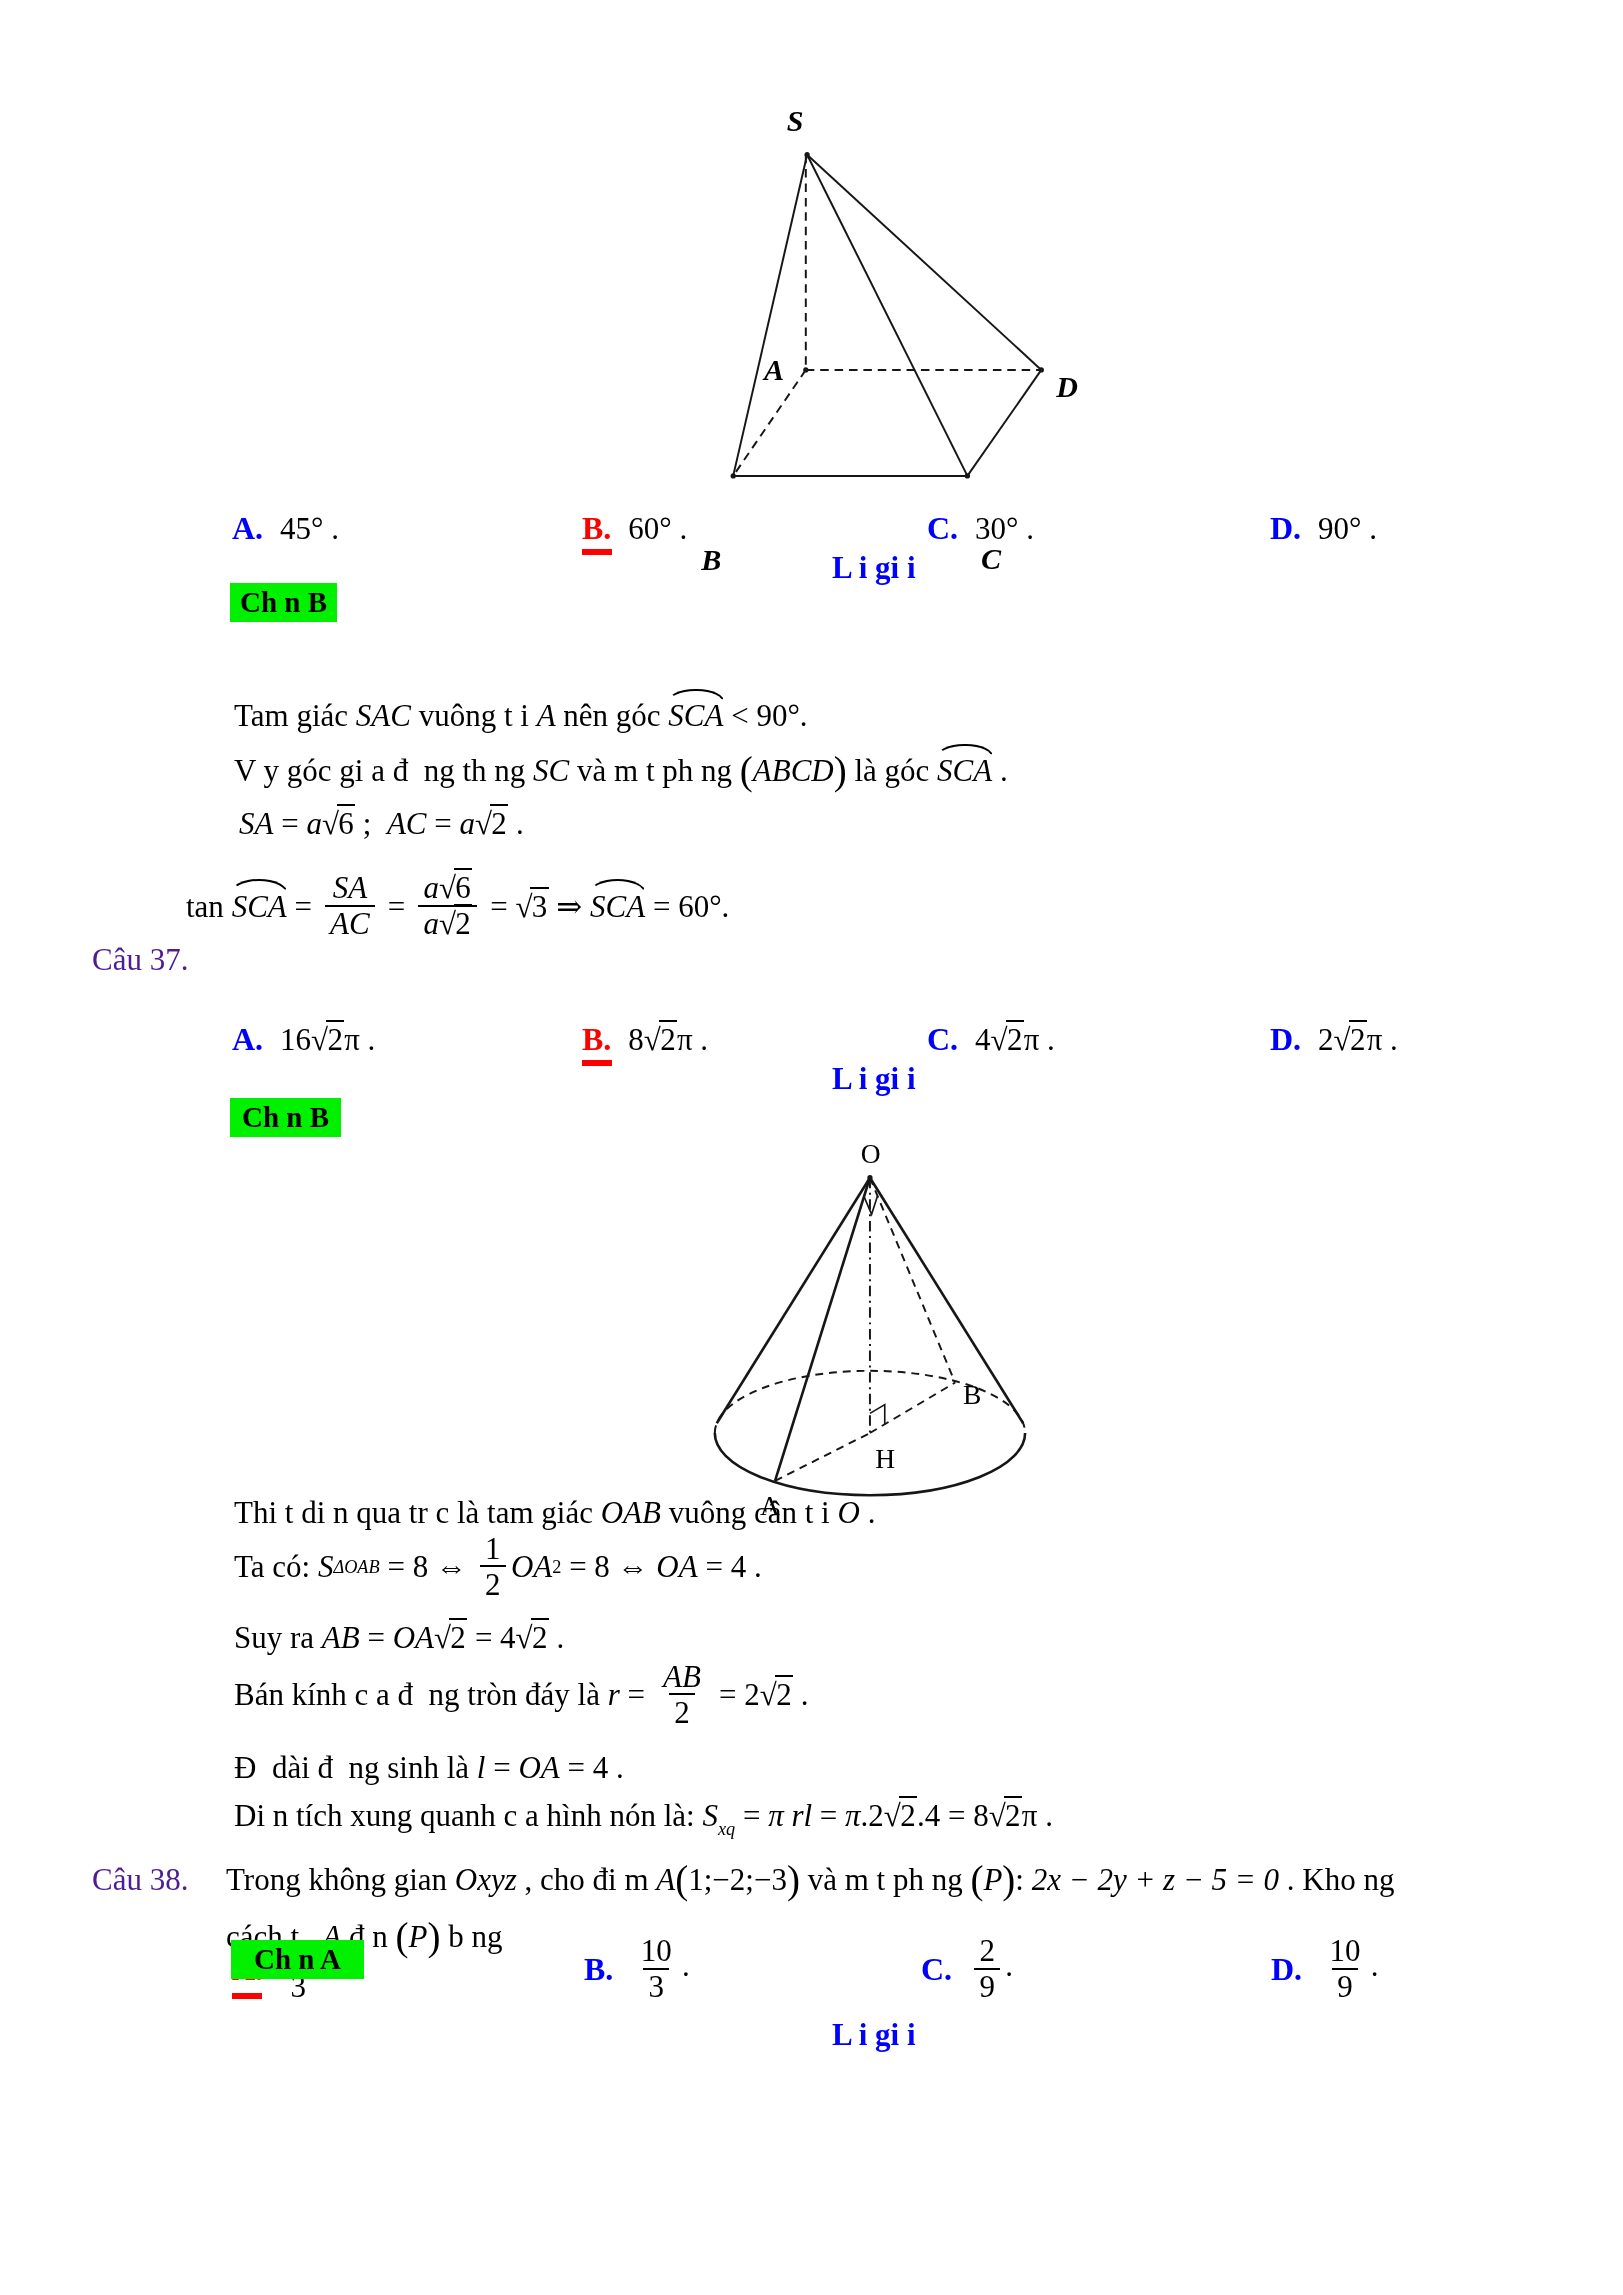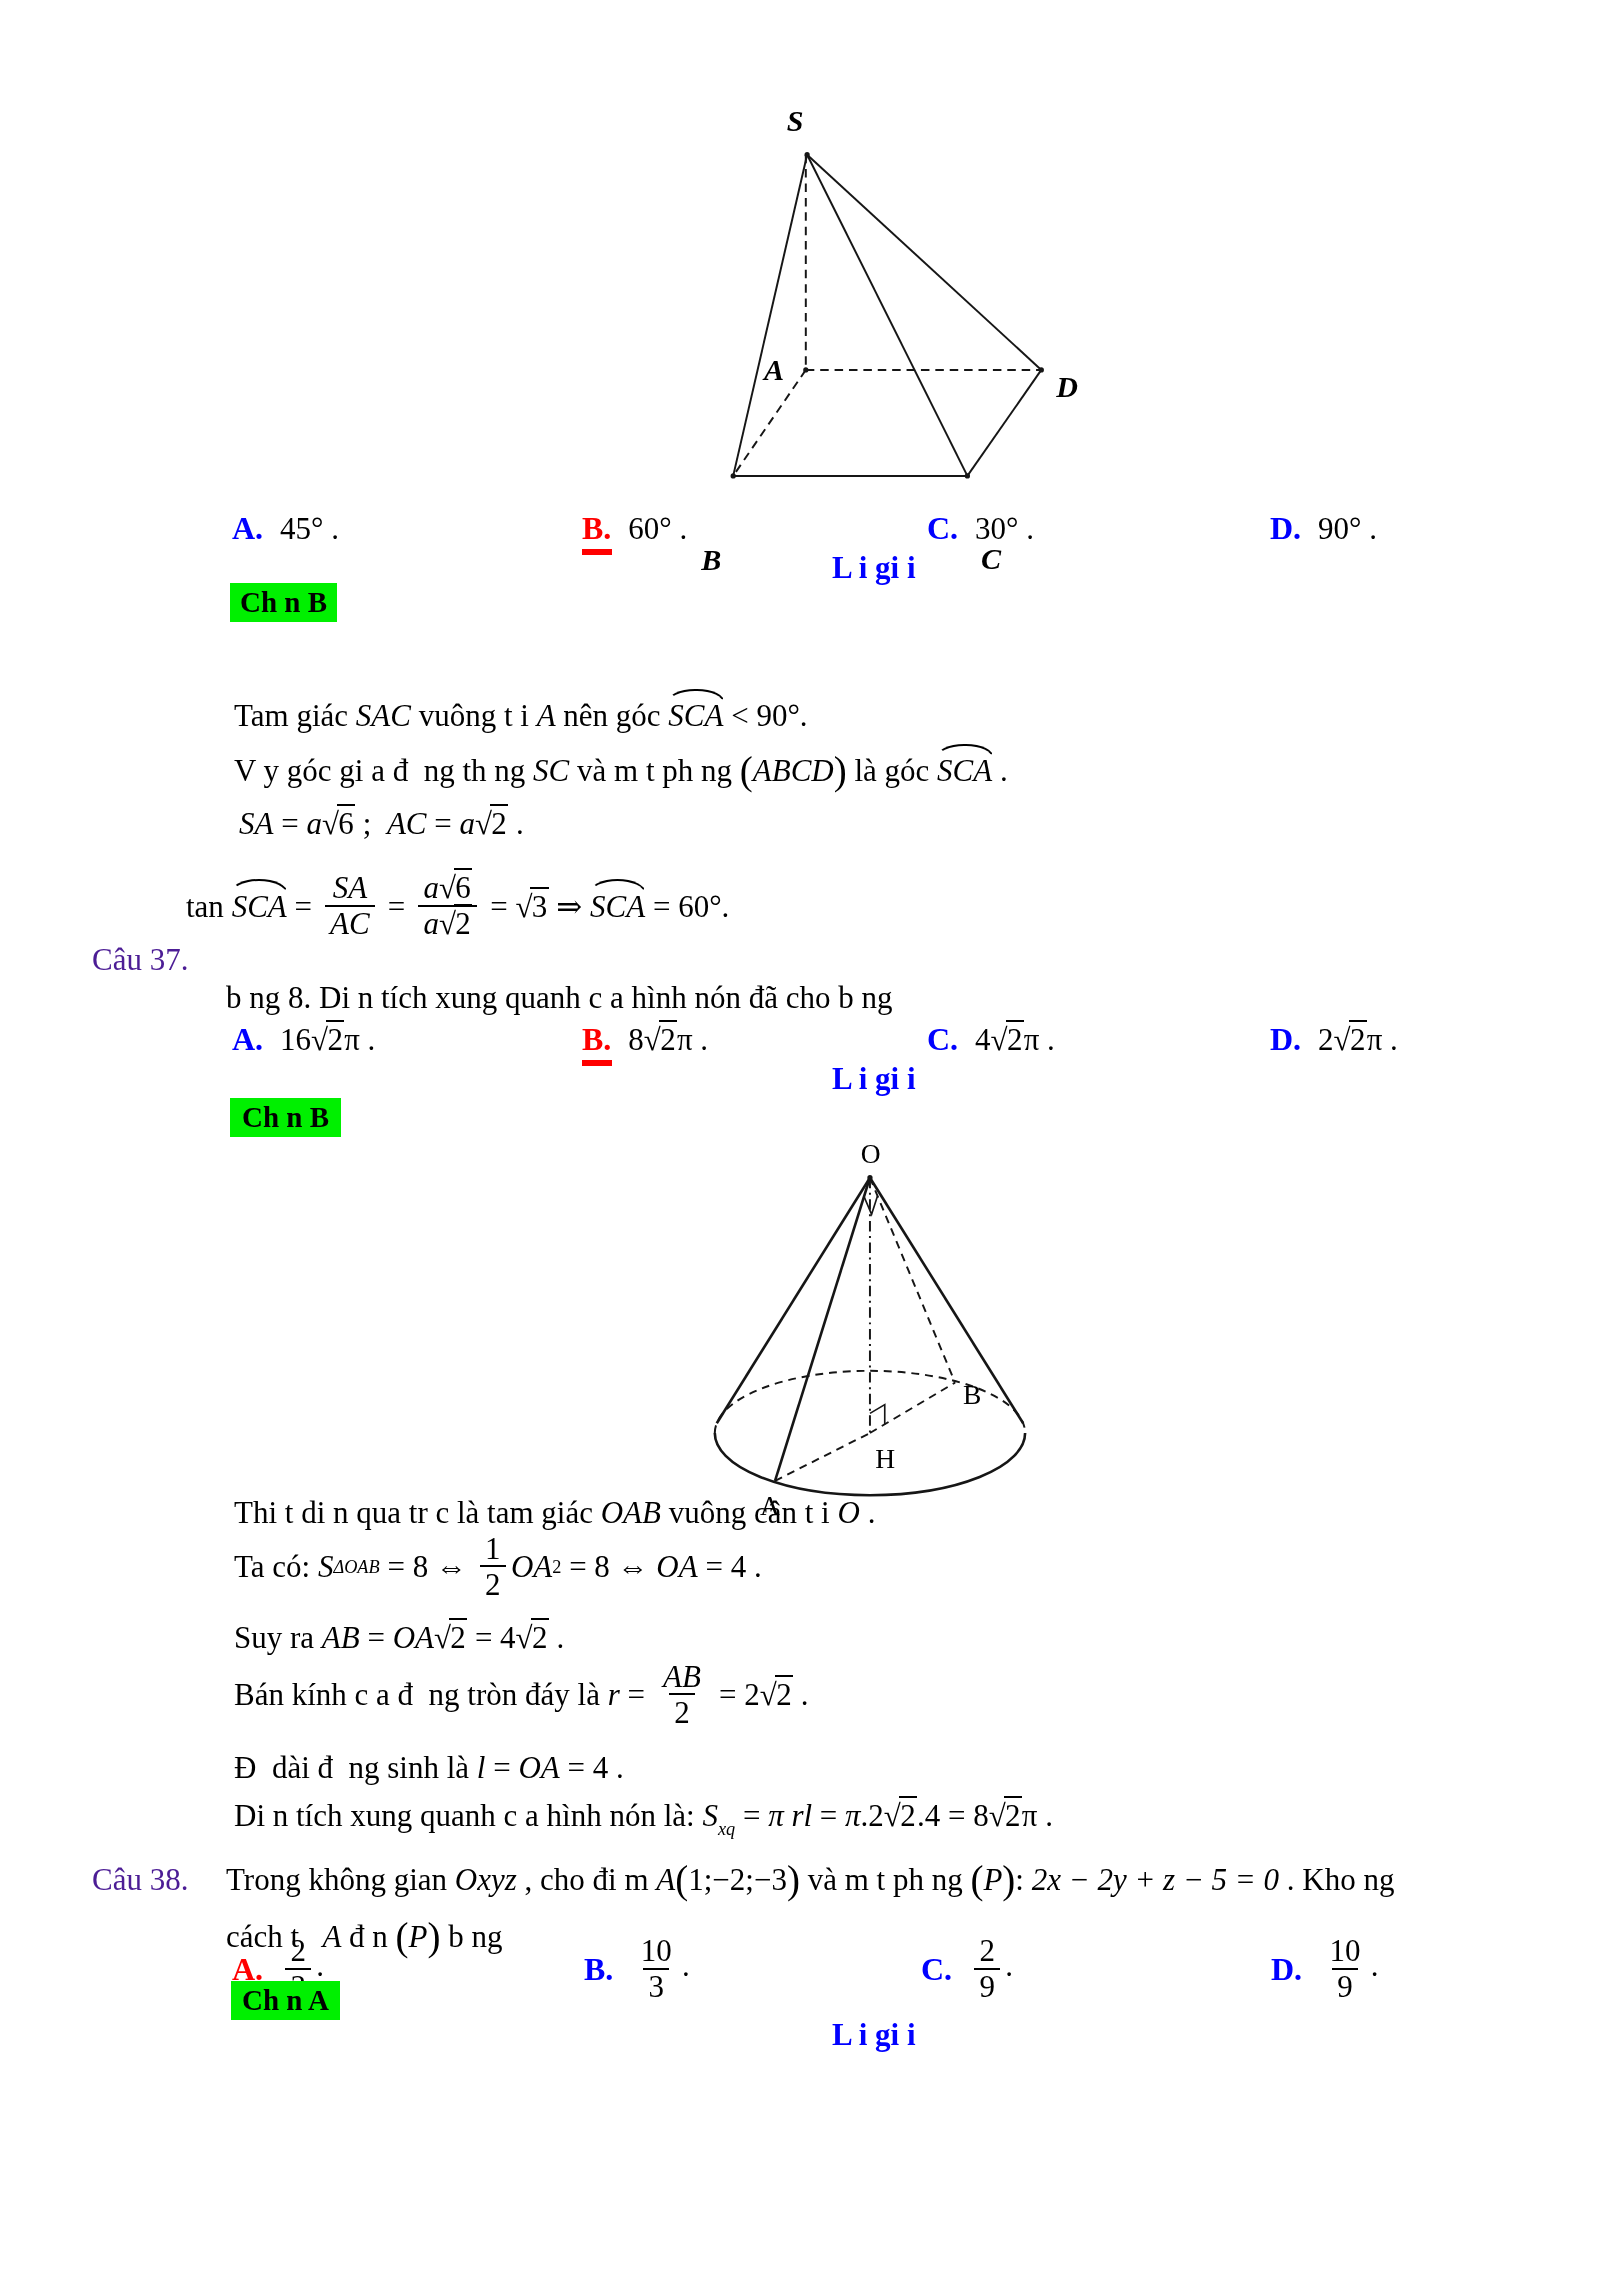--- a/index.html
+++ b/index.html
@@ -92,21 +92,20 @@
 
   <div class="line" style="left:234px;top:698px"><span>Tam giác </span><i class="m">SAC</i><span> vuông t i </span><i class="m">A</i><span> nên góc </span><span class="hat">SCA</span><span> &lt; 90°.</span></div>
 
   <div class="line" style="left:234px;top:753px"><span>V y góc gi a đ  ng th ng </span><i class="m">SC</i><span> và m t ph ng </span><span class="bigp">(</span><i class="m">ABCD</i><span class="bigp">)</span><span> là góc </span><span class="hat">SCA</span><span> .</span></div>
 
   <div class="line" style="left:239px;top:806px"><i class="m">SA</i><span> = </span><i class="m">a</i><span class="sq"><span class="rs">√</span><span class="rad">6</span></span><span> ;  </span><i class="m">AC</i><span> = </span><i class="m">a</i><span class="sq"><span class="rs">√</span><span class="rad">2</span></span><span> .</span></div>
 
   <div class="mline" style="left:186px;top:854px;height:105px"><span>tan </span><span class="hat">SCA</span><span> = </span><span class="frac"><span class="num"><i class="m">SA</i></span><span class="den"><i class="m">AC</i></span></span><span> = </span><span class="frac"><span class="num"><i class="m">a</i><span class="sq"><span class="rs">√</span><span class="rad">6</span></span></span><span class="den"><i class="m">a</i><span class="sq"><span class="rs">√</span><span class="rad">2</span></span></span></span><span> = </span><span class="sq"><span class="rs">√</span><span class="rad">3</span></span><span> ⇒ </span><span class="hat">SCA</span><span> = 60°.</span></div>
 
   <div class="qlabel" style="left:92px;top:942px">Câu 37.</div>
-  <div class="line" style="left:226px;top:980px">b ng 8. Di n tích xung quanh c a hình nón đã cho b ng</div>
 
   <div class="opt" style="left:232px;top:1021px">
     <span class="letter blue">A.</span>
     <span class="oval"><span>16</span><span class="sq"><span class="rs">√</span><span class="rad">2</span></span><span>π .</span></span>
   </div>
   <div class="opt" style="left:582px;top:1021px">
     <span class="letter red">B.<span class="umark" style="top:39px"></span></span>
     <span class="oval"><span>8</span><span class="sq"><span class="rs">√</span><span class="rad">2</span></span><span>π .</span></span>
   </div>
   <div class="opt" style="left:927px;top:1021px">
@@ -169,16 +168,16 @@
   <div class="optc" style="left:921px;top:1930px;height:79px">
     <span class="letter blue">C.</span>
     <span class="oval"><span class="frac"><span class="num">2</span><span class="den">9</span></span><span>.</span></span>
   </div>
   <div class="optc" style="left:1271px;top:1930px;height:79px">
     <span class="letter blue">D.</span>
     <span class="oval"><span class="frac"><span class="num">10</span><span class="den">9</span></span><span>.</span></span>
   </div>
 
   <div class="header" style="left:832px;top:2017px">L i gi i</div>
-  <div class="choice" style="left:231px;top:1981px;width:109px;height:39px">Ch n A</div>
+  <div class="choice" style="left:231px;top:1940px;width:133px;height:39px">Ch n A</div>
 
 </div>
 
 
 </body></html>

